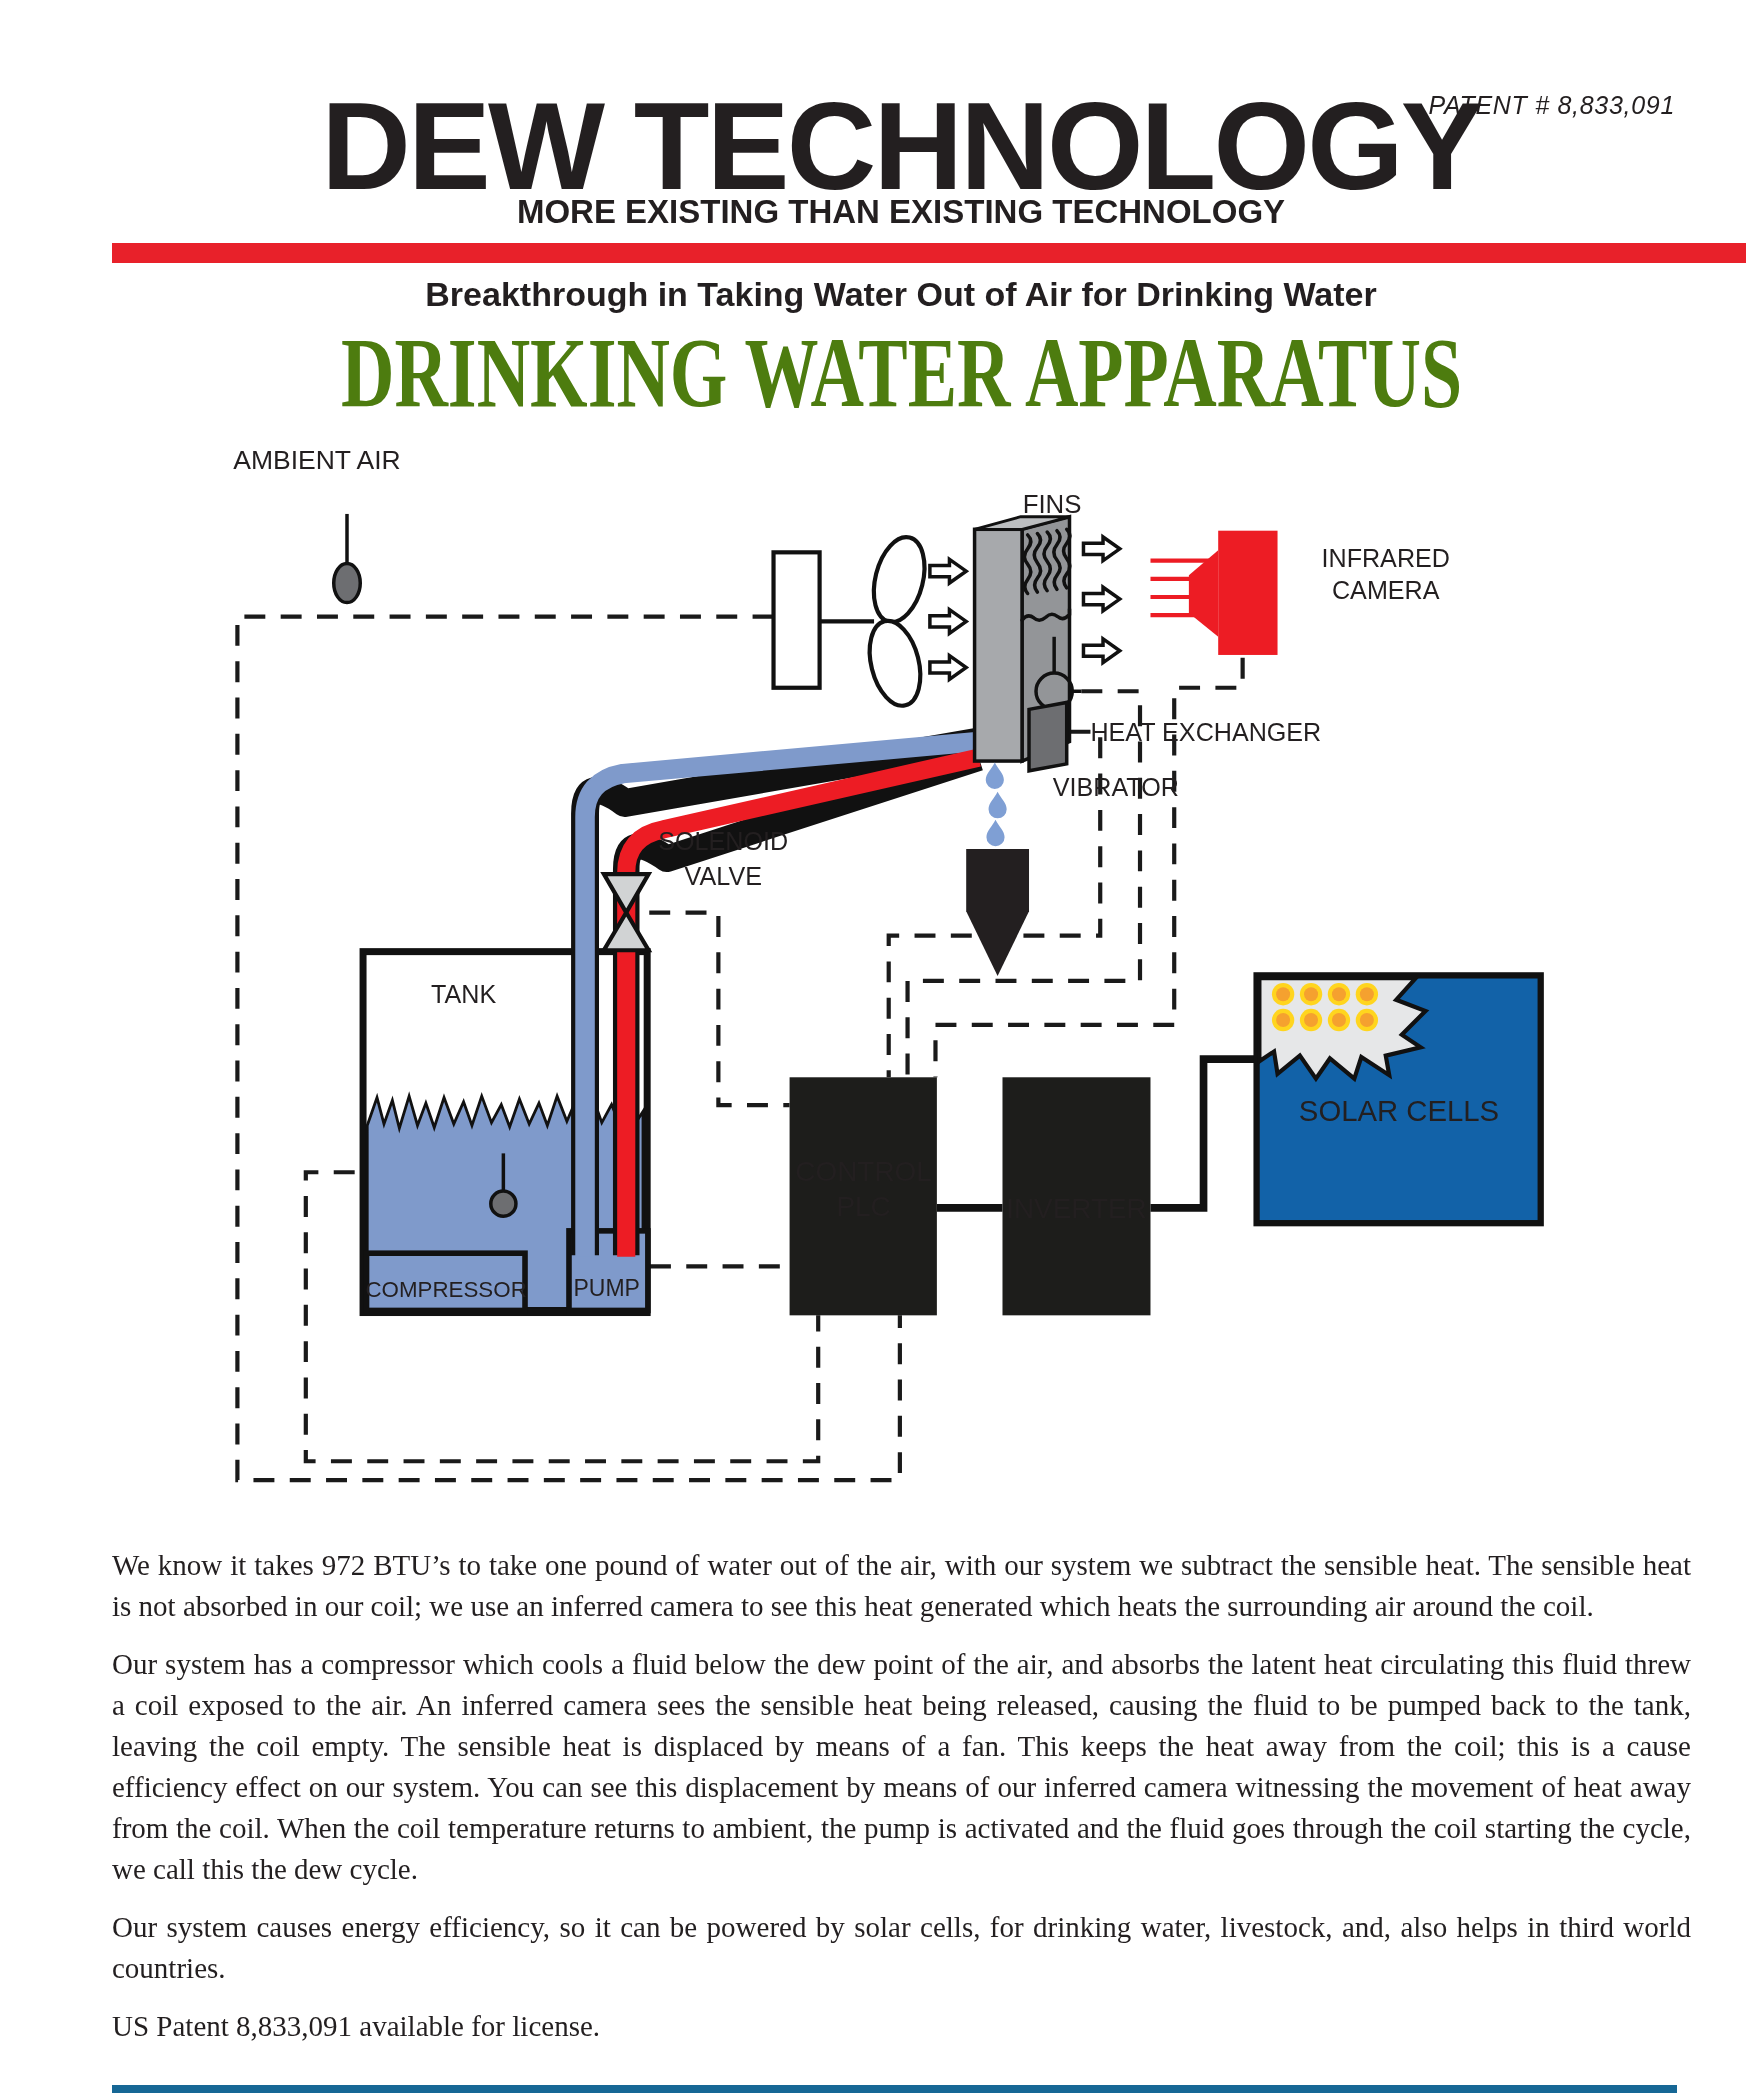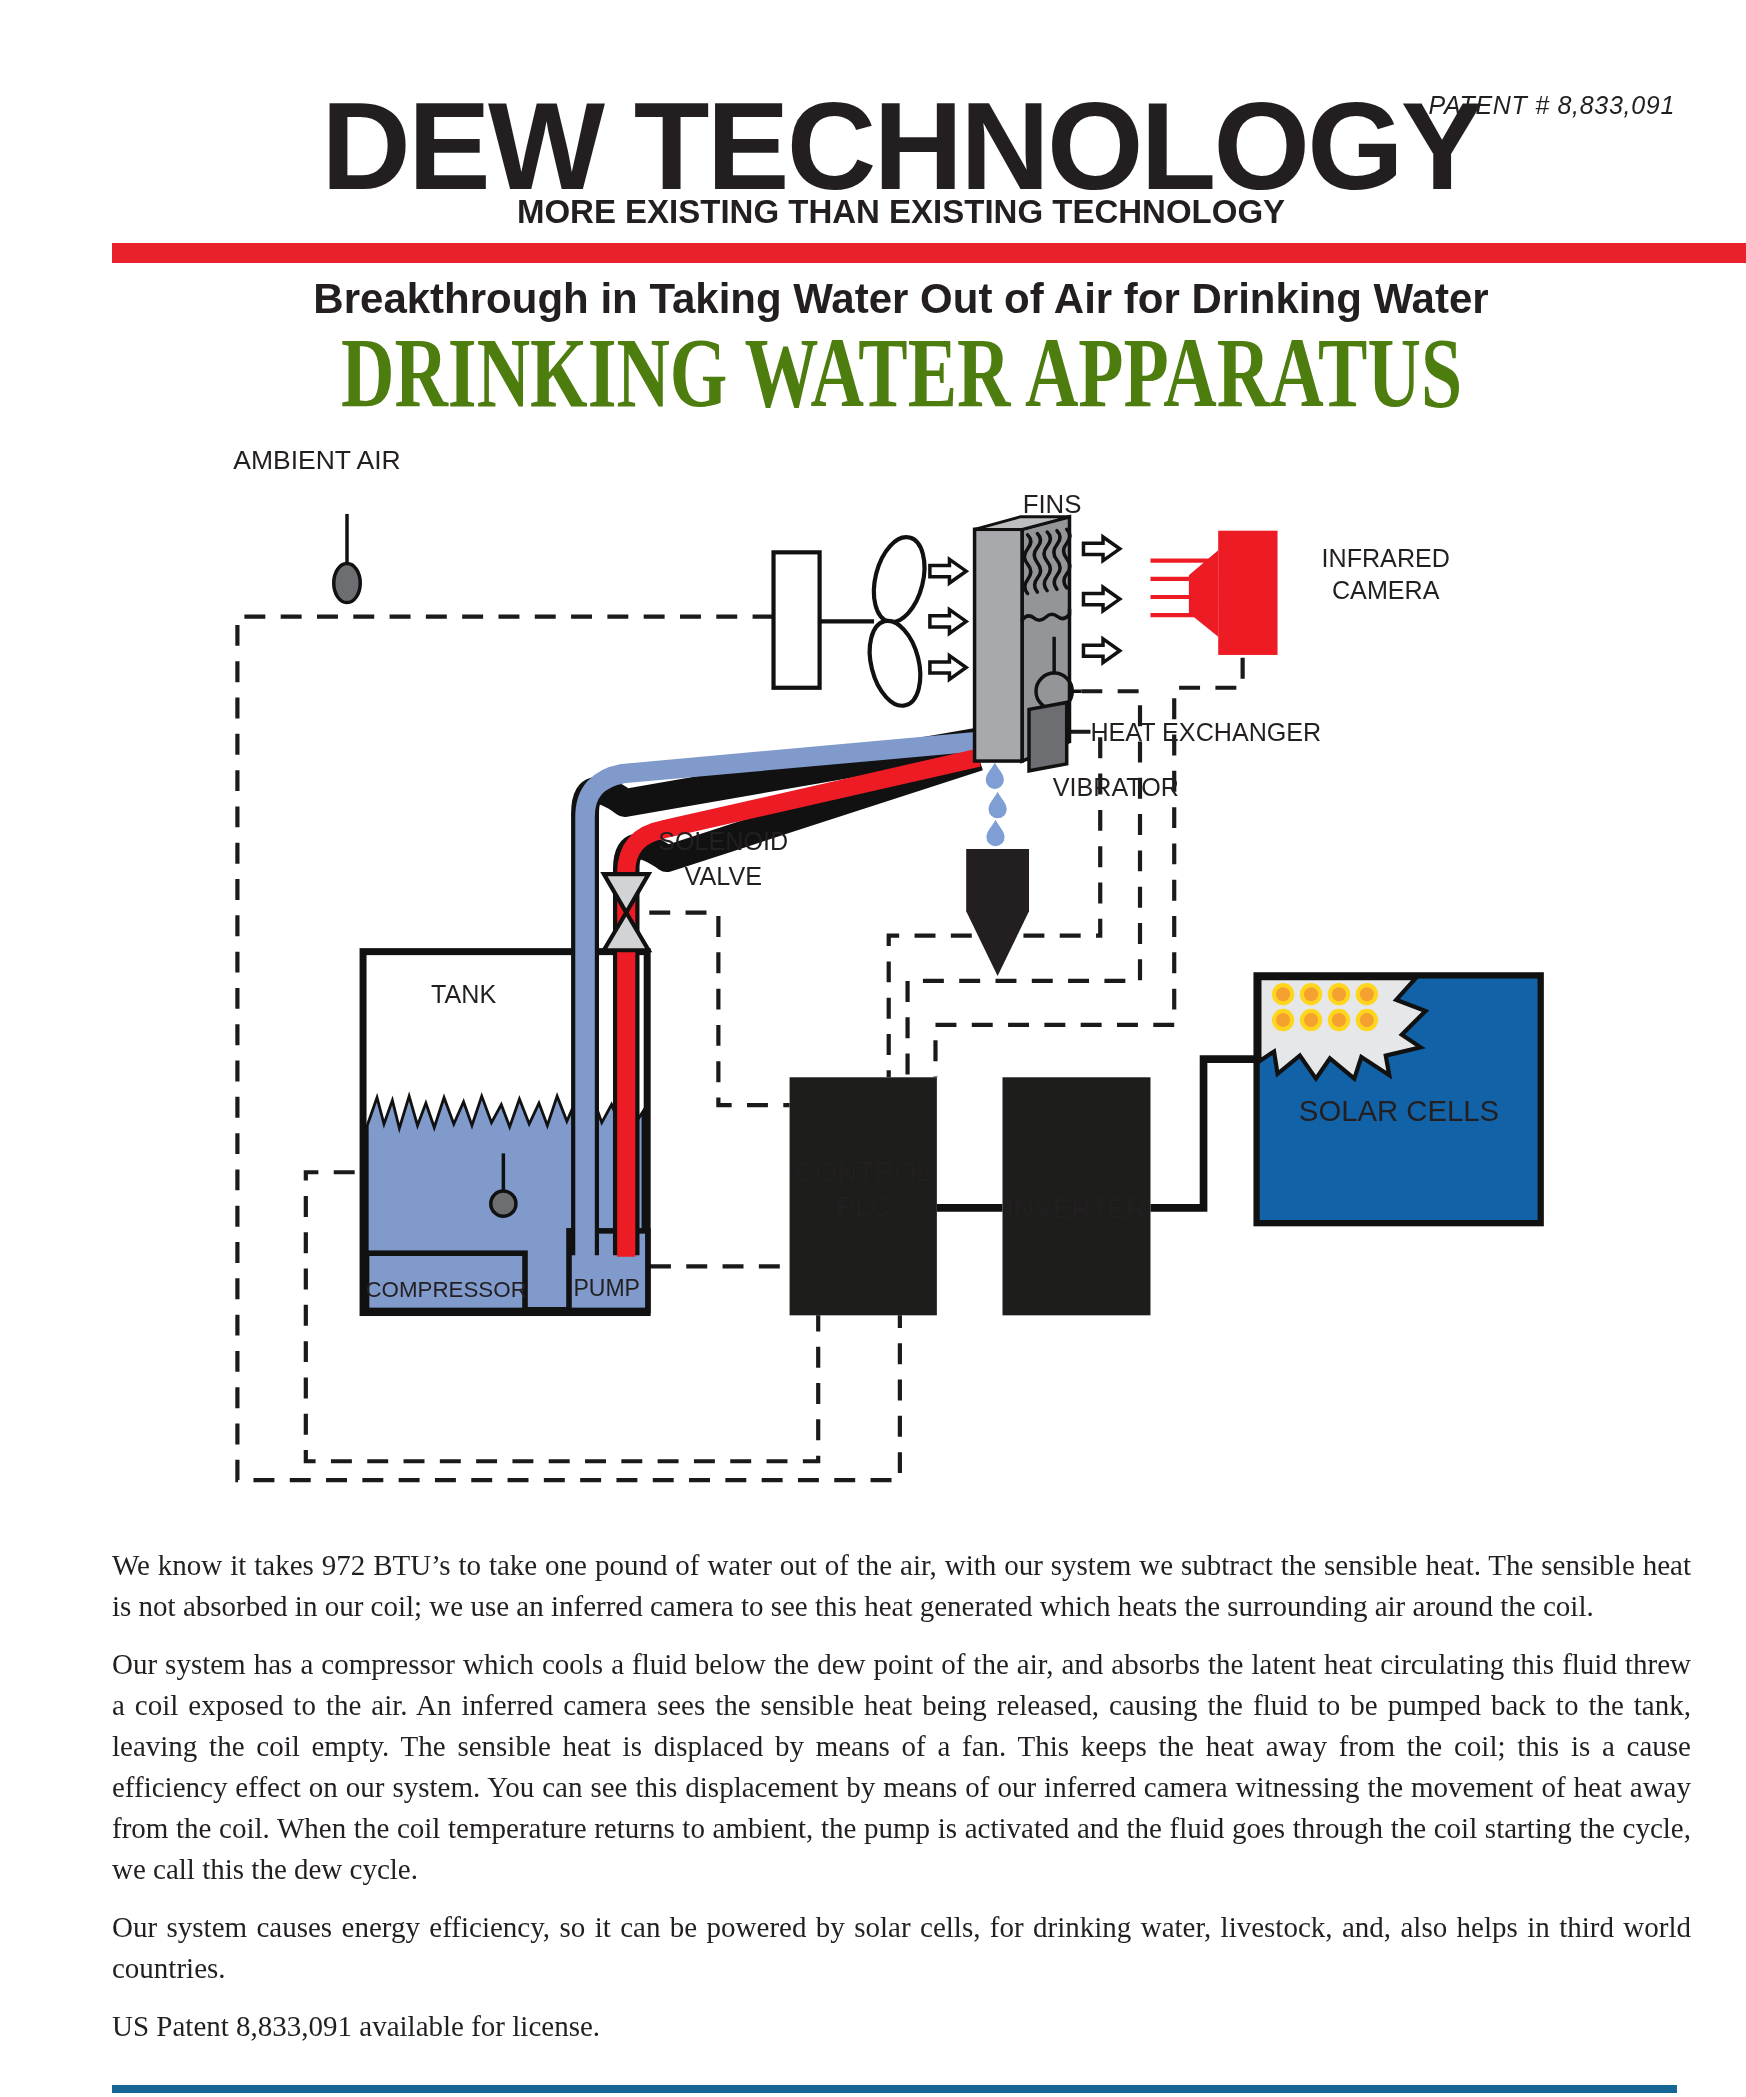--- a/index.html
+++ b/index.html
@@ -4,21 +4,21 @@
 <style>
   html,body{margin:0;padding:0;background:#ffffff;}
   #page{position:relative;width:1746px;height:2097px;background:#ffffff;overflow:hidden;
         font-family:"Liberation Sans",sans-serif;color:#231f20;}
   .abs{position:absolute;}
   #patent-header{top:91px;right:71px;font-size:25px;letter-spacing:0.7px;font-style:italic;}
   #title{top:75px;left:112px;width:1578px;text-align:center;font-size:124px;font-weight:bold;
          letter-spacing:-2.8px;white-space:nowrap;}
   #subtitle{top:193px;left:112px;width:1578px;text-align:center;font-size:33px;font-weight:bold;}
   #red-bar{top:243px;left:112px;right:0;height:20px;background:#e8212a;}
-  #tagline{top:275px;left:112px;width:1578px;text-align:center;font-size:42px;font-weight:bold;}
+  #tagline{top:275px;left:112px;width:1578px;text-align:center;font-size:34px;font-weight:bold;}
   #main-heading{top:323px;left:112px;width:1578px;text-align:center;
                 font-family:"Liberation Serif",serif;font-weight:bold;font-size:100px;
                 color:#4d7c0f;white-space:nowrap;line-height:1;}
   #main-heading span{display:inline-block;transform:scaleX(.74);transform-origin:50% 50%;}
   #diagram-svg{top:419px;left:0;}
   #body-text{top:1545px;left:112px;width:1579px;font-family:"Liberation Serif",serif;
              font-size:29px;line-height:41px;}
   #body-text p{margin:0 0 17px 0;text-align:justify;}
   #body-text p.nojust{text-align:left;}
   #footer-bar{top:2085px;left:112px;width:1565px;height:7.7px;background:#166795;}

